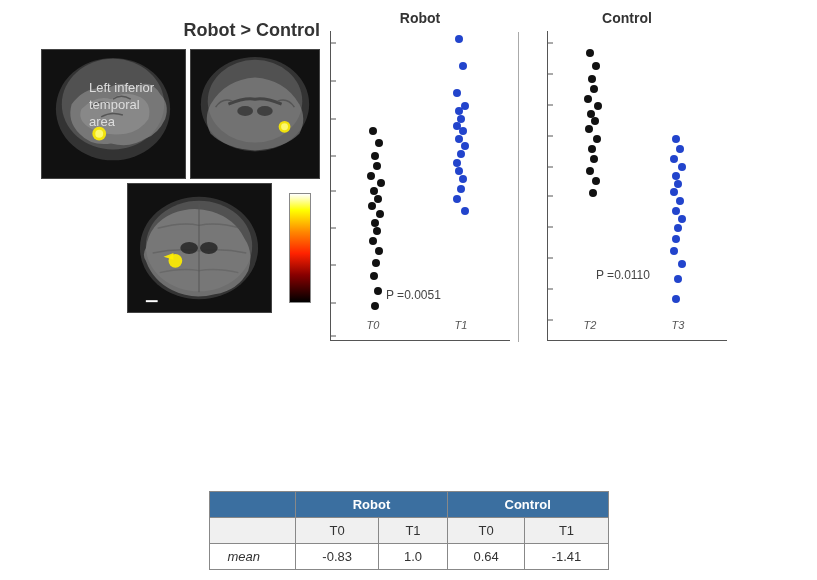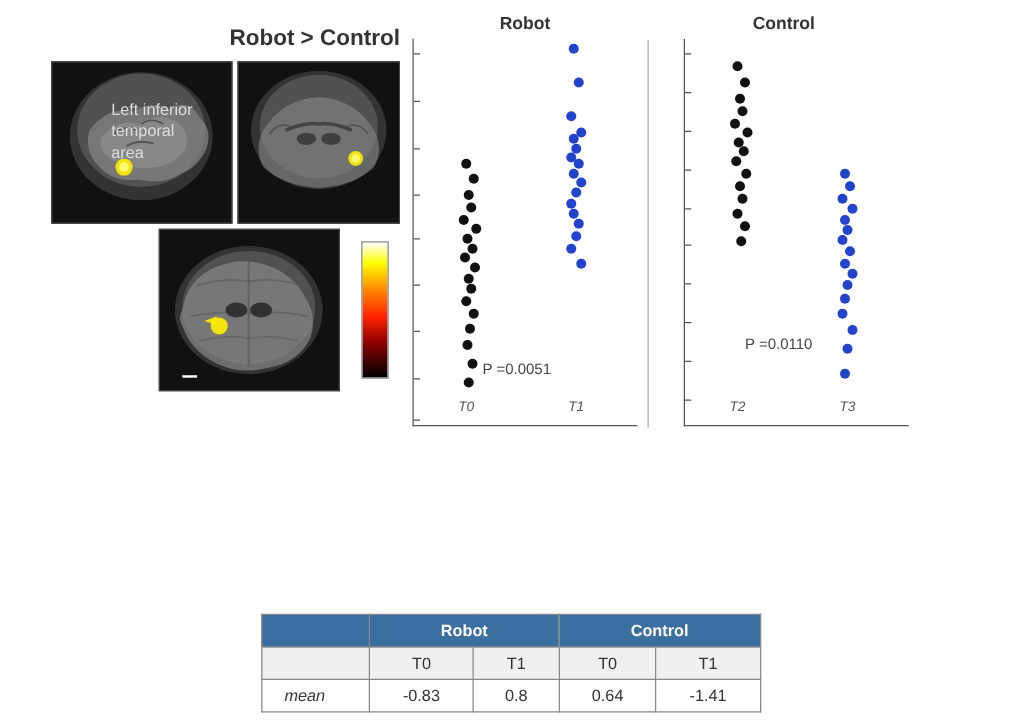--- a/index.html
+++ b/index.html
@@ -468,21 +468,21 @@
           <th>T0</th>
           <th>T1</th>
           <th>T0</th>
           <th>T1</th>
         </tr>
       </thead>
       <tbody>
         <tr class="data-row">
           <td class="row-label">mean</td>
           <td>-0.83</td>
-          <td>0.8</td>
+          <td>1.0</td>
           <td>0.64</td>
           <td>-1.41</td>
         </tr>
       </tbody>
     </table>
   </div>
 
 </div>
 
 </body></html>

